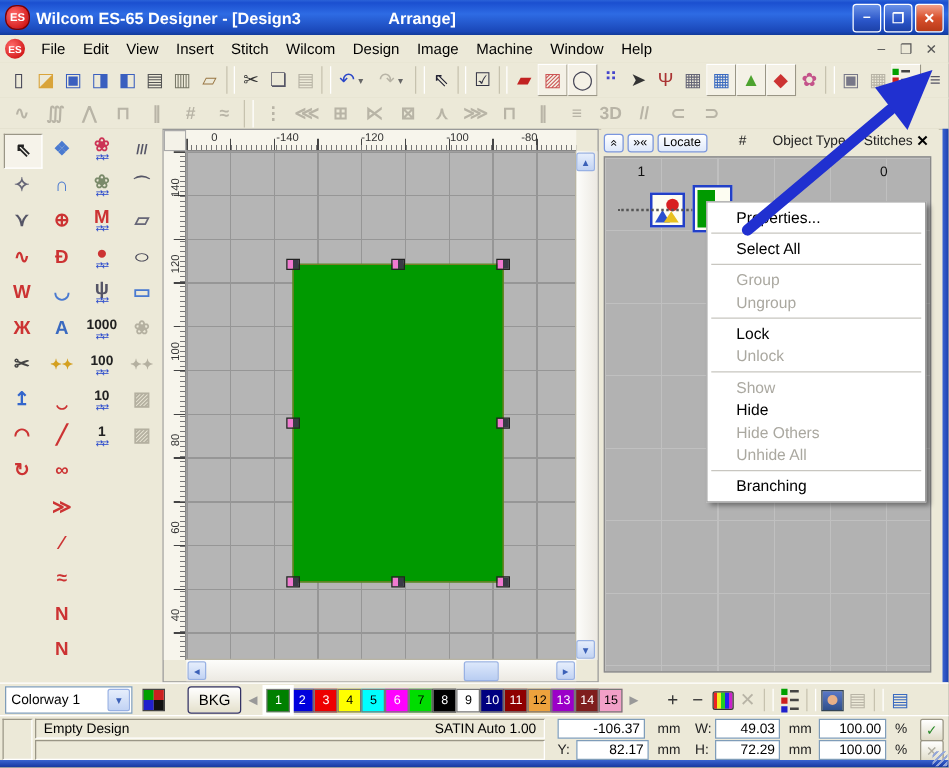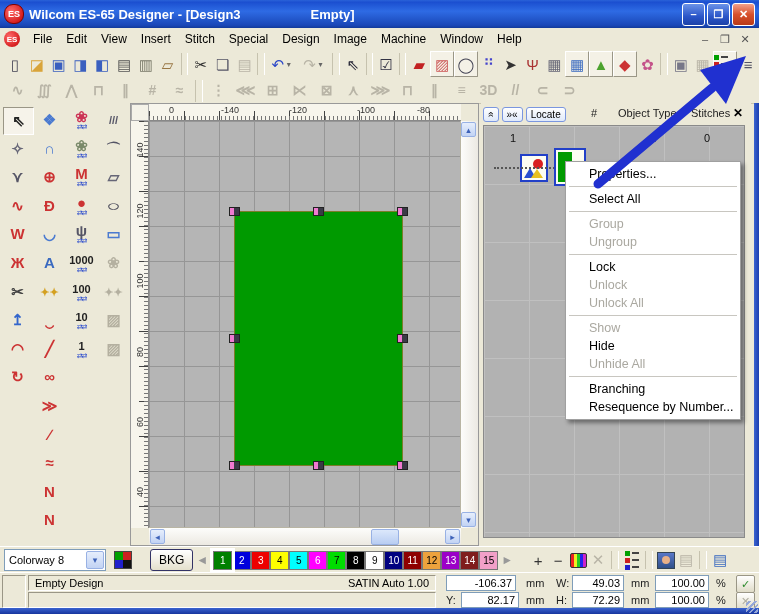--- a/index.html
+++ b/index.html
@@ -141,37 +141,37 @@
 </style>
 </head>
 <body>
 
 <div class="win">
 
   <div class="titlebar">
     <div class="es-logo">ES</div>
     <span>Wilcom ES-65 Designer - [Design3</span>
     <span class="title-gap"></span>
-    <span>Empty]</span>
+    <span>Arrange]</span>
     <div class="tb-ctrls">
       <div class="tb-ctl">–</div>
       <div class="tb-ctl">❐</div>
       <div class="tb-ctl close">✕</div>
     </div>
   </div>
 
   <div class="menubar">
     <div class="menu-es">ES</div>
     <div id="menu-items" style="display:flex;">
         <div class="menu-item">File</div>
         <div class="menu-item">Edit</div>
         <div class="menu-item">View</div>
         <div class="menu-item">Insert</div>
         <div class="menu-item">Stitch</div>
-        <div class="menu-item">Special</div>
+        <div class="menu-item">Wilcom</div>
         <div class="menu-item">Design</div>
         <div class="menu-item">Image</div>
         <div class="menu-item">Machine</div>
         <div class="menu-item">Window</div>
         <div class="menu-item">Help</div>
       </div>
     <div class="mdi-ctrls">
       <div class="mdi-ctl">–</div>
       <div class="mdi-ctl">❐</div>
       <div class="mdi-ctl">✕</div>
@@ -569,33 +569,32 @@
   <div class="ctxmenu" id="ctxmenu">
       <div class="ctx-item">Properties...</div>
       <div class="ctx-sep"></div>
       <div class="ctx-item">Select All</div>
       <div class="ctx-sep"></div>
       <div class="ctx-item disabled">Group</div>
       <div class="ctx-item disabled">Ungroup</div>
       <div class="ctx-sep"></div>
       <div class="ctx-item">Lock</div>
       <div class="ctx-item disabled">Unlock</div>
-      <div class="ctx-item disabled">Unlock All</div>
       <div class="ctx-sep"></div>
       <div class="ctx-item disabled">Show</div>
       <div class="ctx-item">Hide</div>
+      <div class="ctx-item disabled">Hide Others</div>
       <div class="ctx-item disabled">Unhide All</div>
       <div class="ctx-sep"></div>
       <div class="ctx-item">Branching</div>
-      <div class="ctx-item">Resequence by Number...</div>
     </div>
 
   <div class="palbar">
     <div class="colorway">
-      <span>Colorway 8</span>
+      <span>Colorway 1</span>
       <div class="cw-dd">▾</div>
     </div>
     <div class="cwgrid" id="cwgrid">
         <div style="background: rgb(0, 160, 0);"></div>
         <div style="background: rgb(204, 32, 32);"></div>
         <div style="background: rgb(32, 32, 204);"></div>
         <div style="background: rgb(17, 17, 17);"></div>
       </div>
     <div class="bkg-btn">BKG</div>
     <span class="pal-chev">◄</span>

